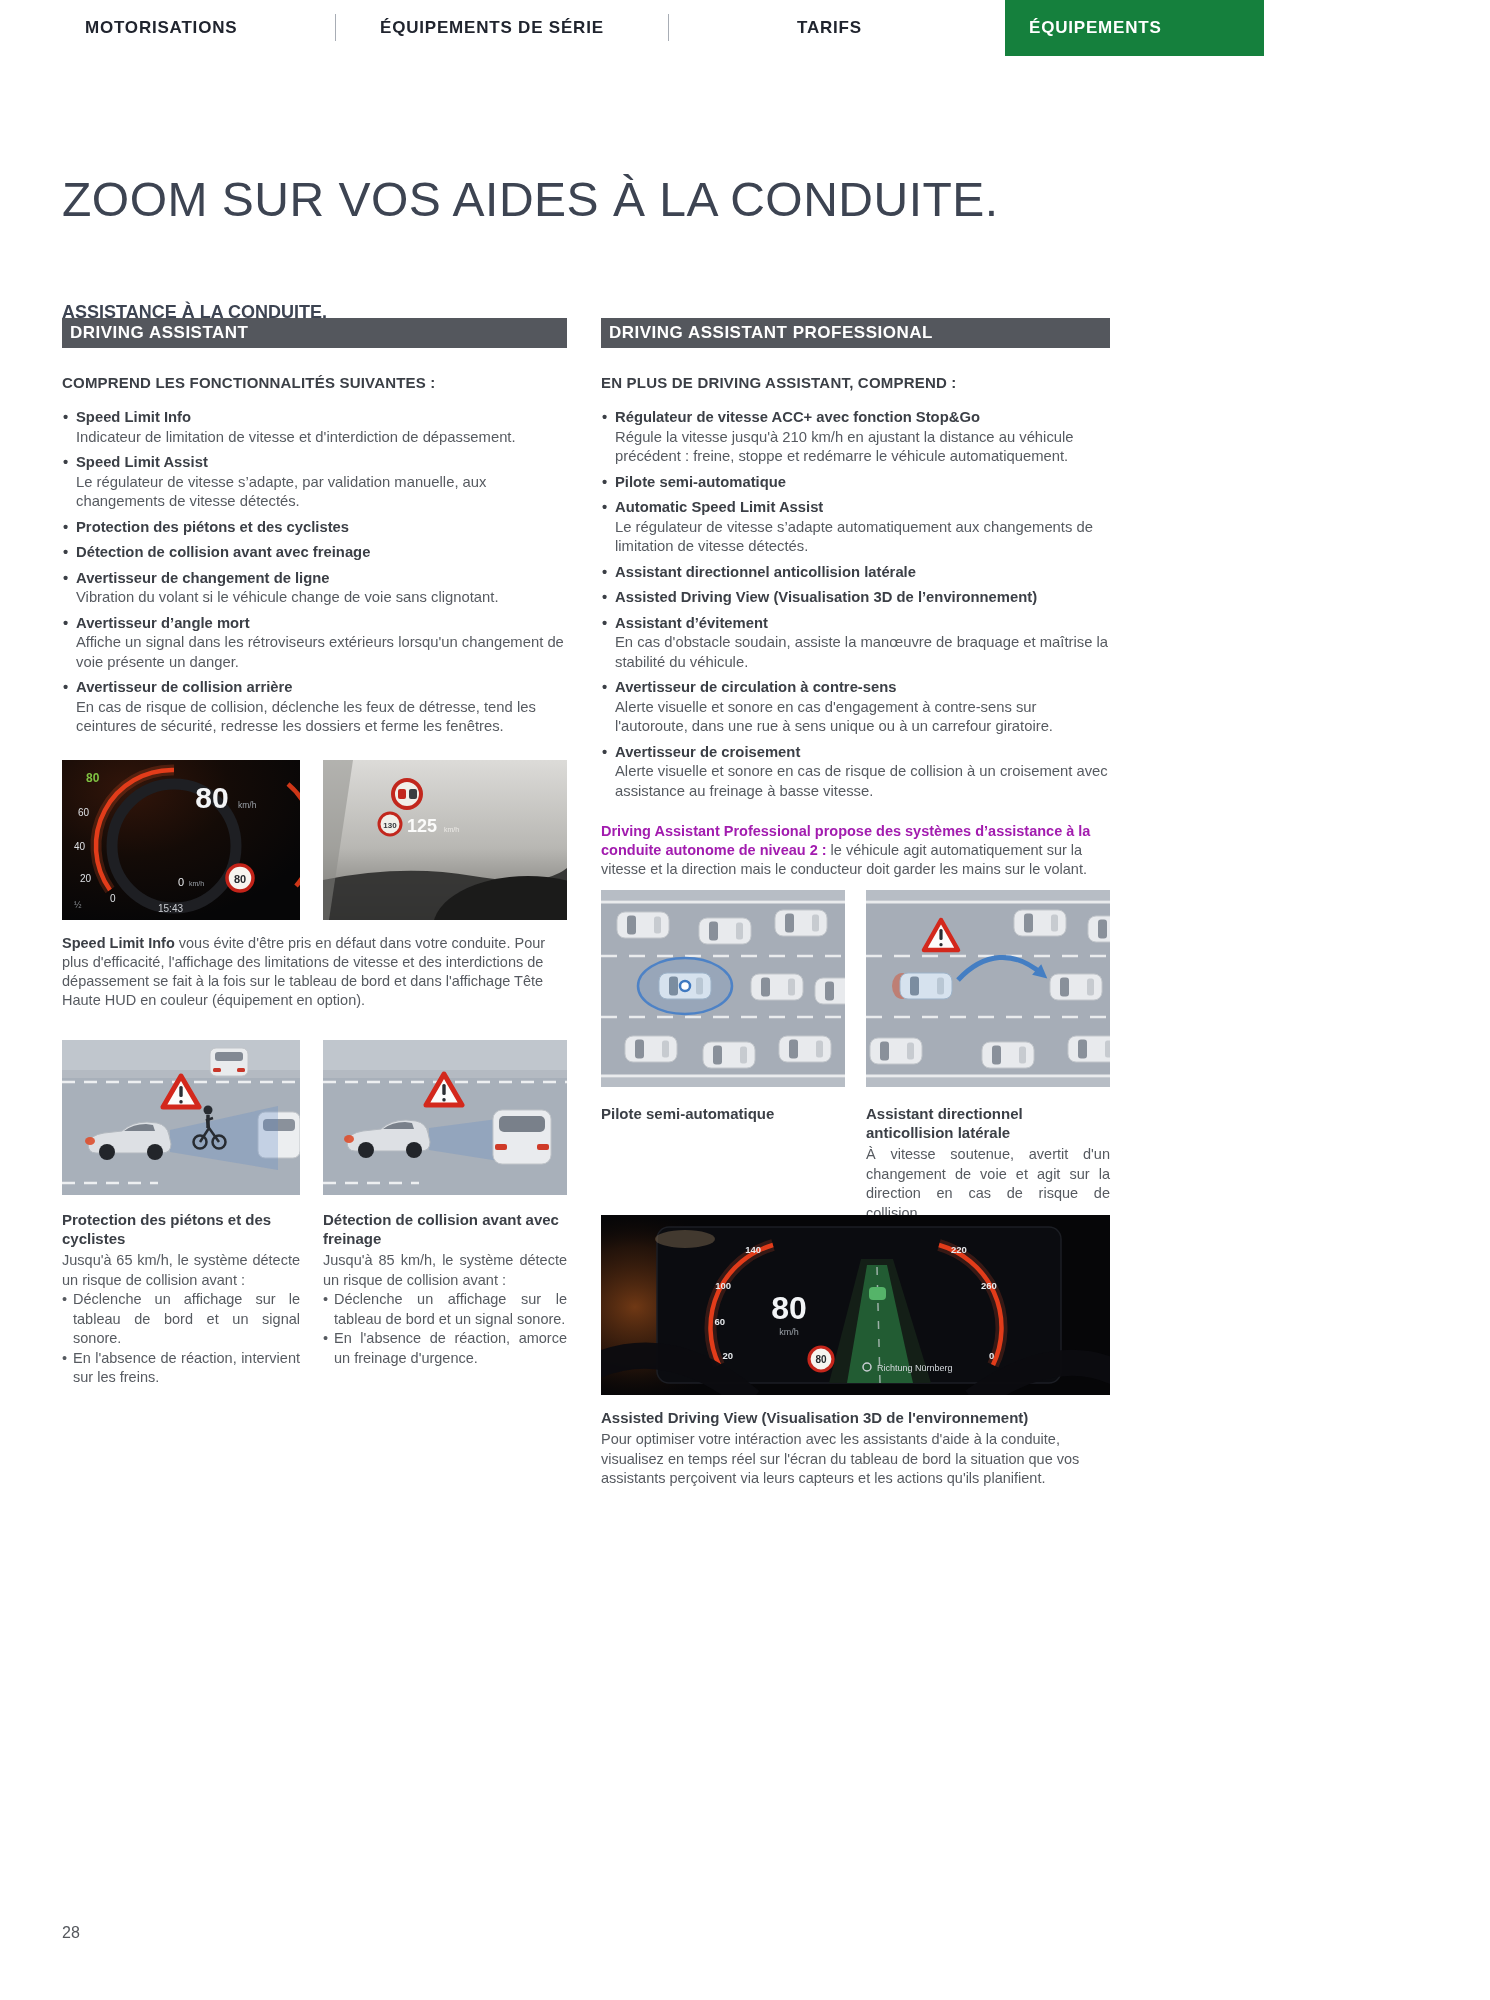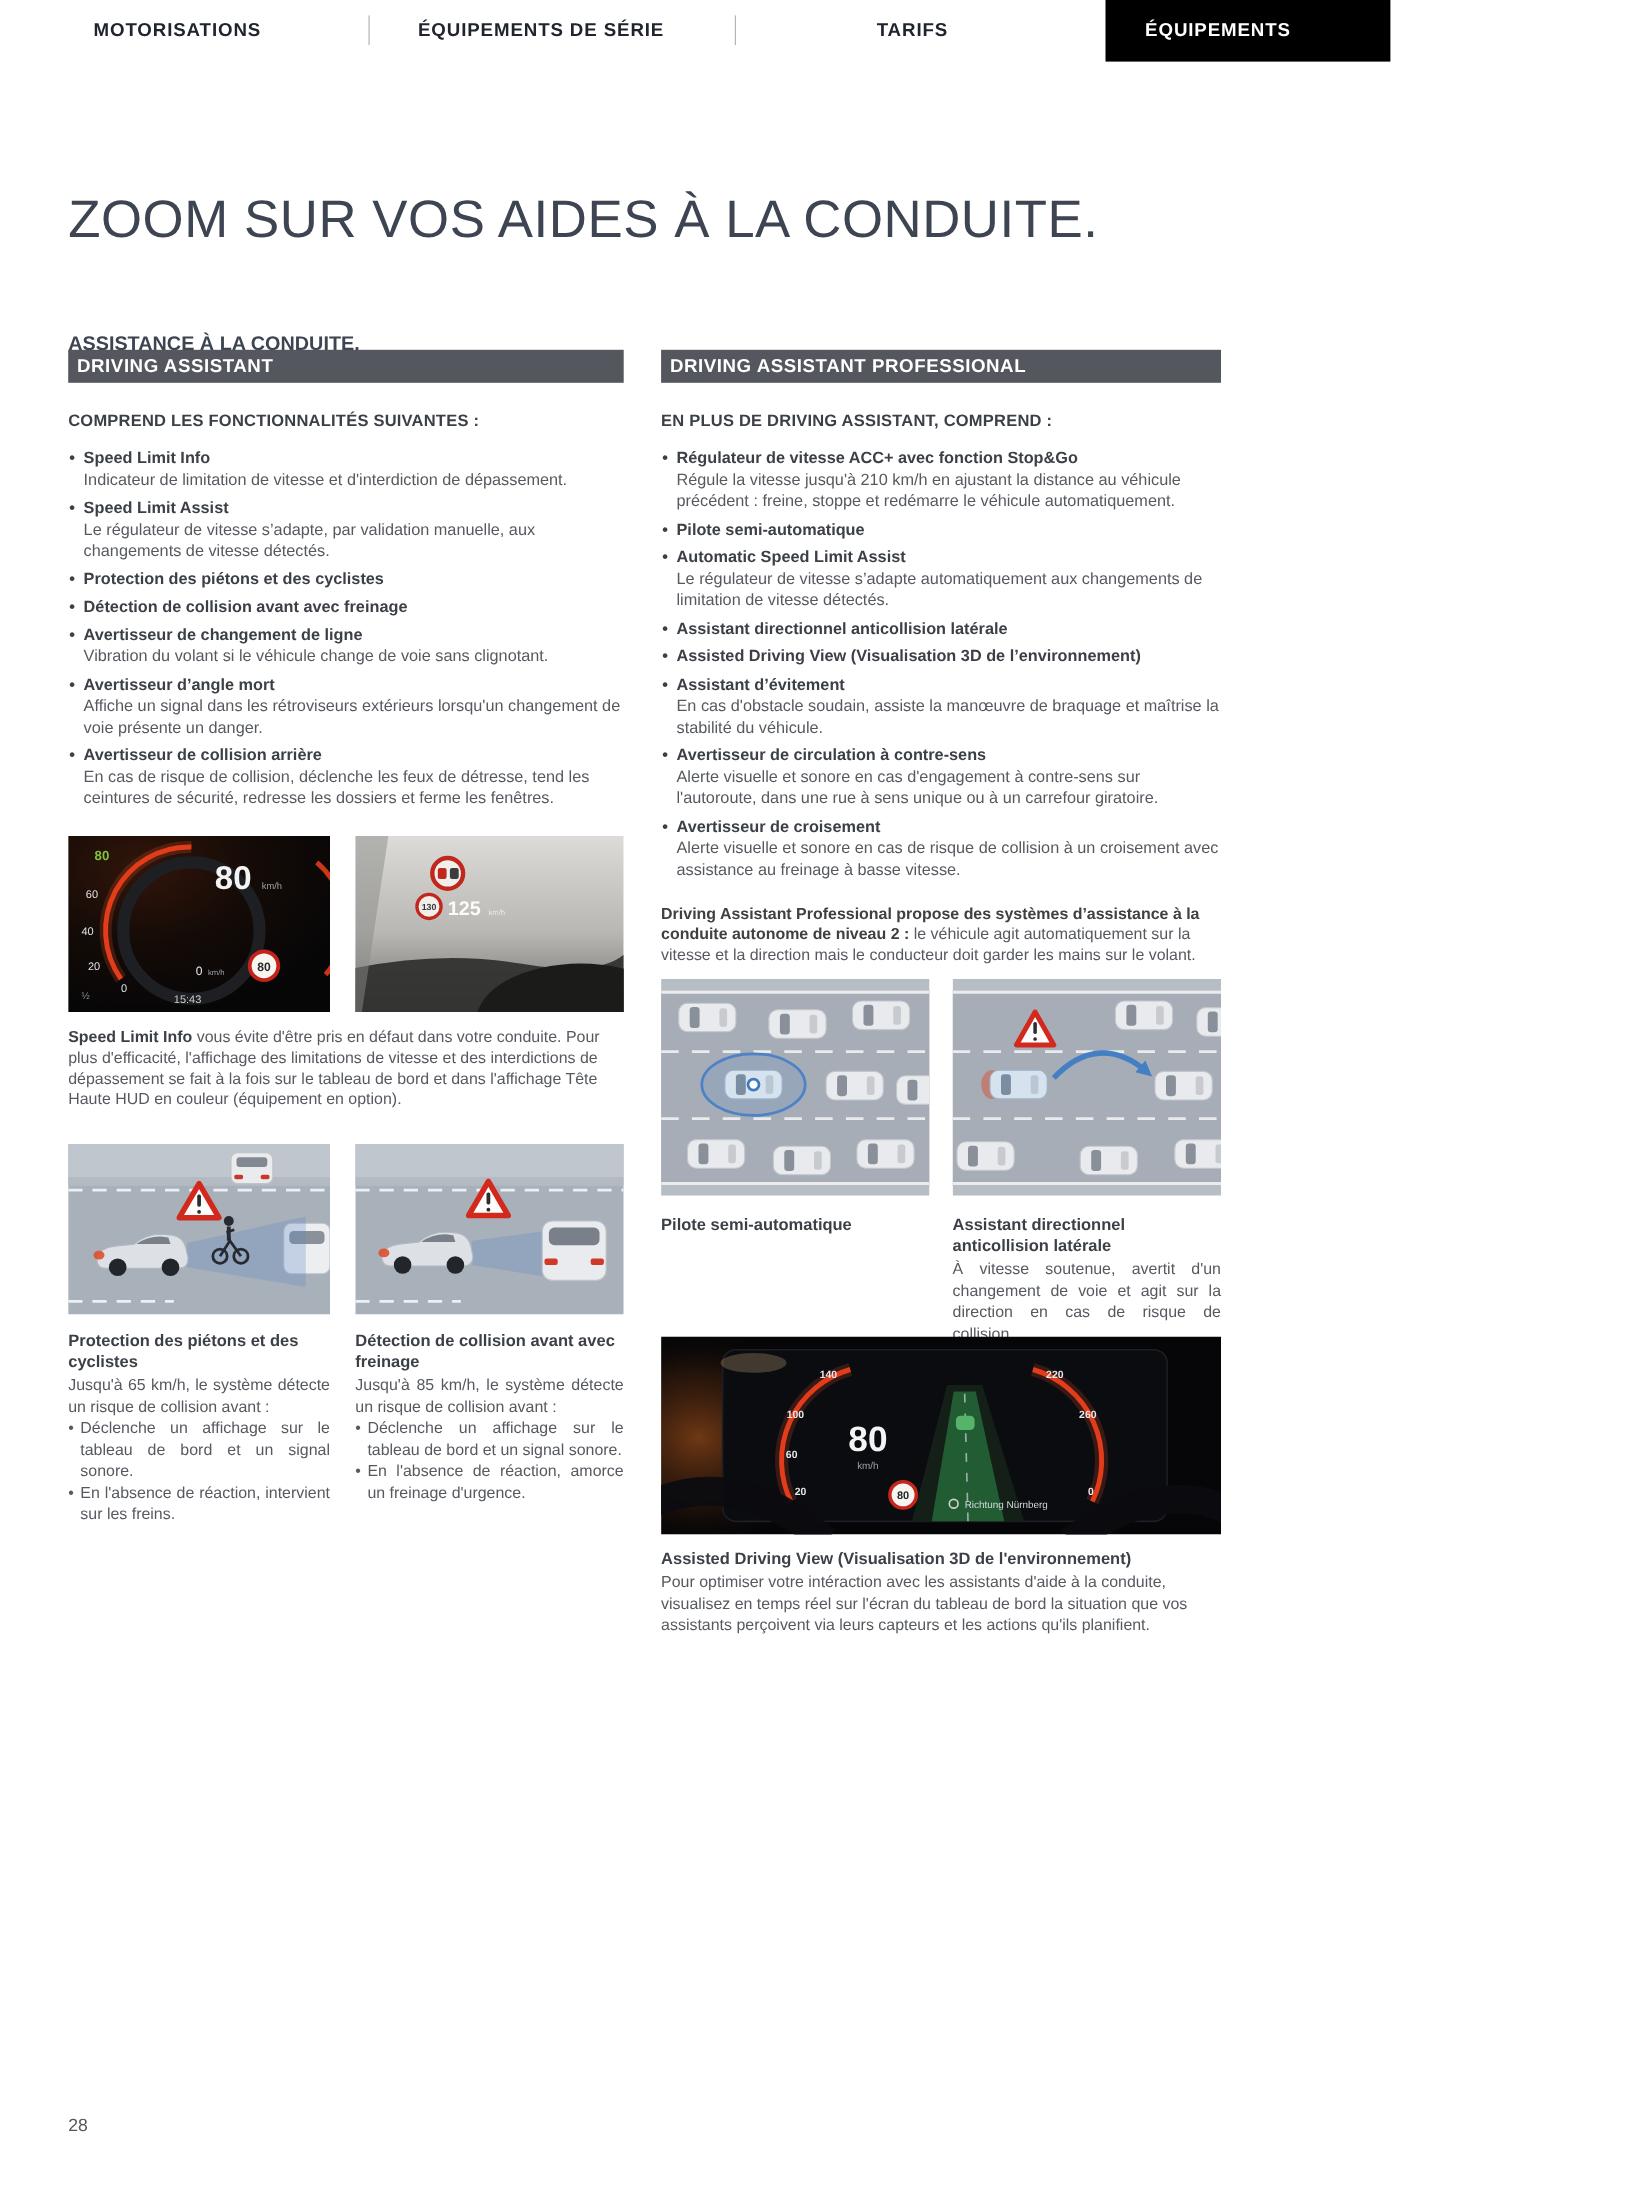--- a/index.html
+++ b/index.html
@@ -4,22 +4,22 @@
 <style>
   * { margin:0; padding:0; box-sizing:border-box; }
   html,body { background:#ffffff; }
   .page { position:relative; width:1264px; height:2000px; background:#ffffff;
           font-family:"Liberation Sans","DejaVu Sans",sans-serif; overflow:hidden; }
 
   
   .nav-item { position:absolute; top:0; height:56px; display:flex; align-items:center;
               font-size:17px; font-weight:700; letter-spacing:.8px; color:#20242e; cursor:pointer; }
   .nav-div  { position:absolute; top:14px; width:1px; height:27px; background:#a8adb5; }
-  .nav-active { position:absolute; top:0; left:1005px; width:485px; height:56px; background:#000000;
-                color:#fff; display:flex; align-items:center; padding-left:36px; font-size:17px;
+  .nav-active { position:absolute; top:0; left:1005px; width:485px; height:56px; background:#15803d;
+                color:#fff; display:flex; align-items:center; padding-left:24px; font-size:17px;
                 font-weight:700; letter-spacing:.8px; cursor:pointer; }
 
   .page-title { position:absolute; left:62px; top:172px; font-size:48px; font-weight:400;
                 color:#3d4452; letter-spacing:.5px; }
   .page-subtitle { position:absolute; left:62px; top:256px; font-size:18px; font-weight:700;
                    color:#3d4452;margin-top:46px; }
 
   .col { position:absolute; top:318px; }
   .col-left  { left:62px;  width:505px; }
   .col-right { left:601px; width:509px; }
@@ -31,21 +31,21 @@
 
   .features { list-style:none; }
   .feature { position:relative; padding-left:14px; margin-bottom:6px; font-size:14.8px;
              line-height:19.5px; color:#565a60; }
   .feature::before { content:"•"; position:absolute; left:1px; top:0; font-weight:700; color:#3b3f46; }
   .feature-title { font-weight:700; color:#3b3f46; }
 
   .caption { font-size:14.5px; line-height:19px; color:#565a60; }
   .caption b { color:#3b3f46; }
   .bpara { font-size:14.5px; line-height:19px; color:#565a60; }
-  .bpara b { color:#404040; }
+  .bpara b { color:#a21caf; }
 
   .img-row { display:flex; gap:23px; }
   .img-row-r { display:flex; gap:21px; }
   figure { margin:0; }
   svg { display:block; }
 
   .capcols { display:flex; gap:23px; }
   .capcols-r { display:flex; gap:21px; }
   .cap-col-a { width:238px; } .cap-col-b { width:244px; }
   .cap-col-ra, .cap-col-rb { width:244px; }

